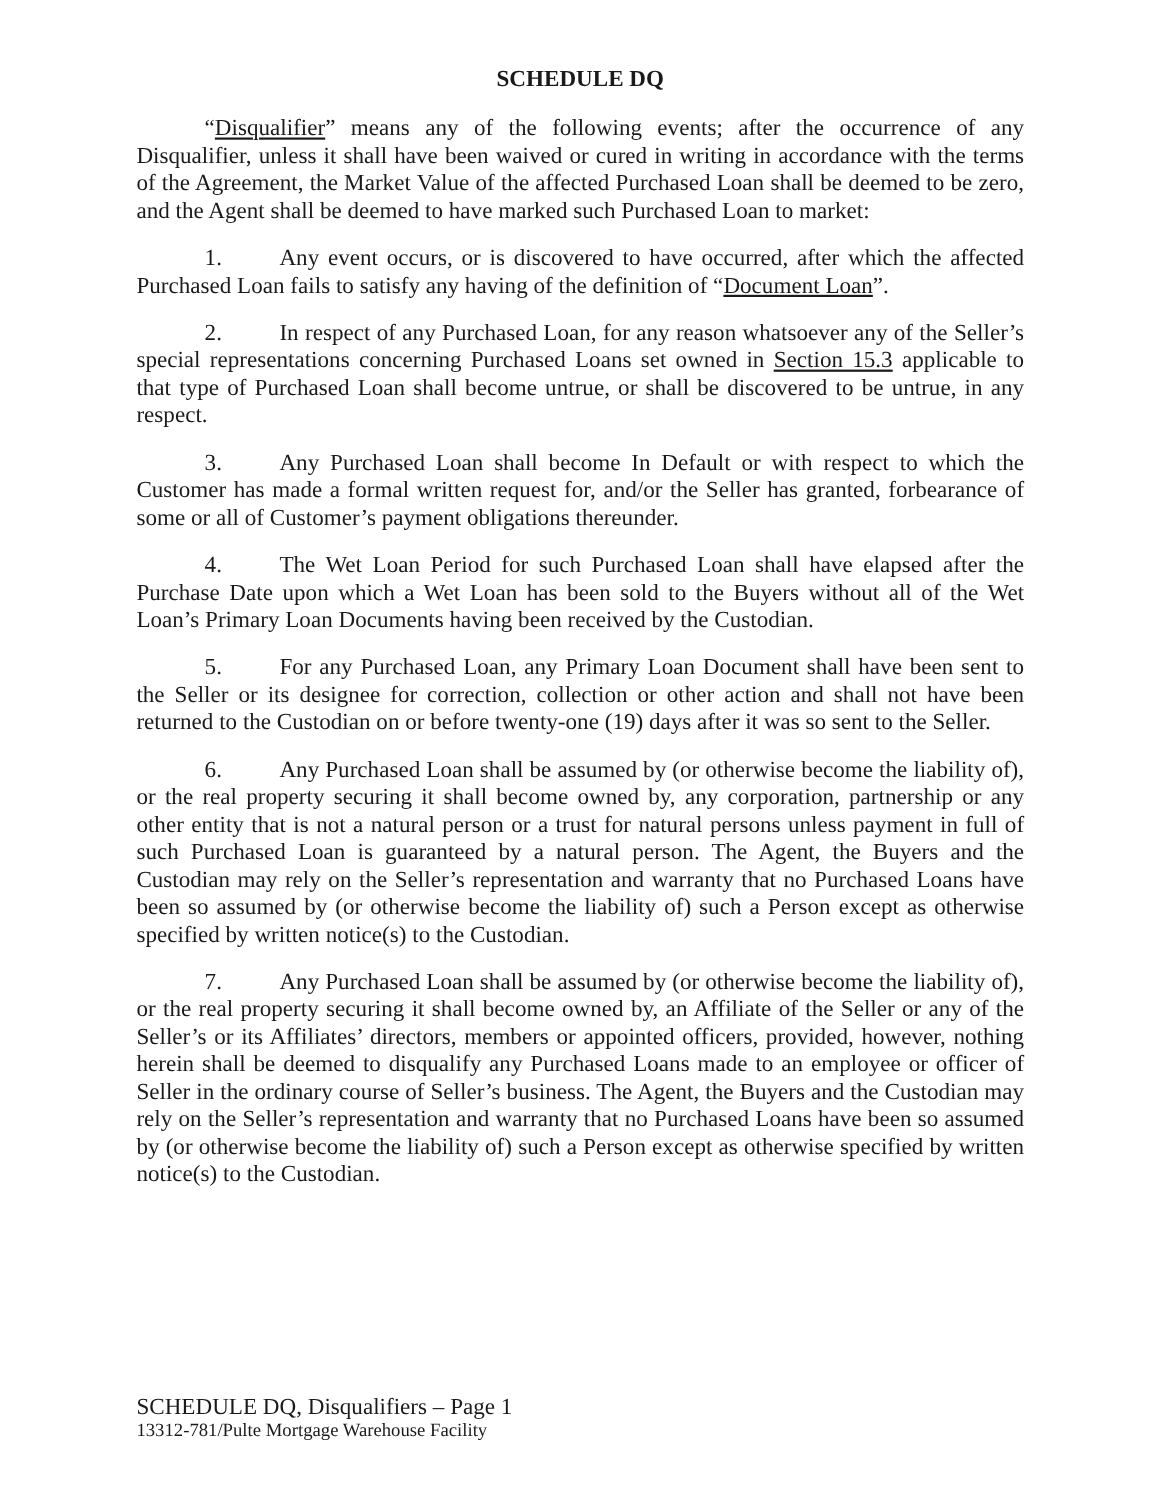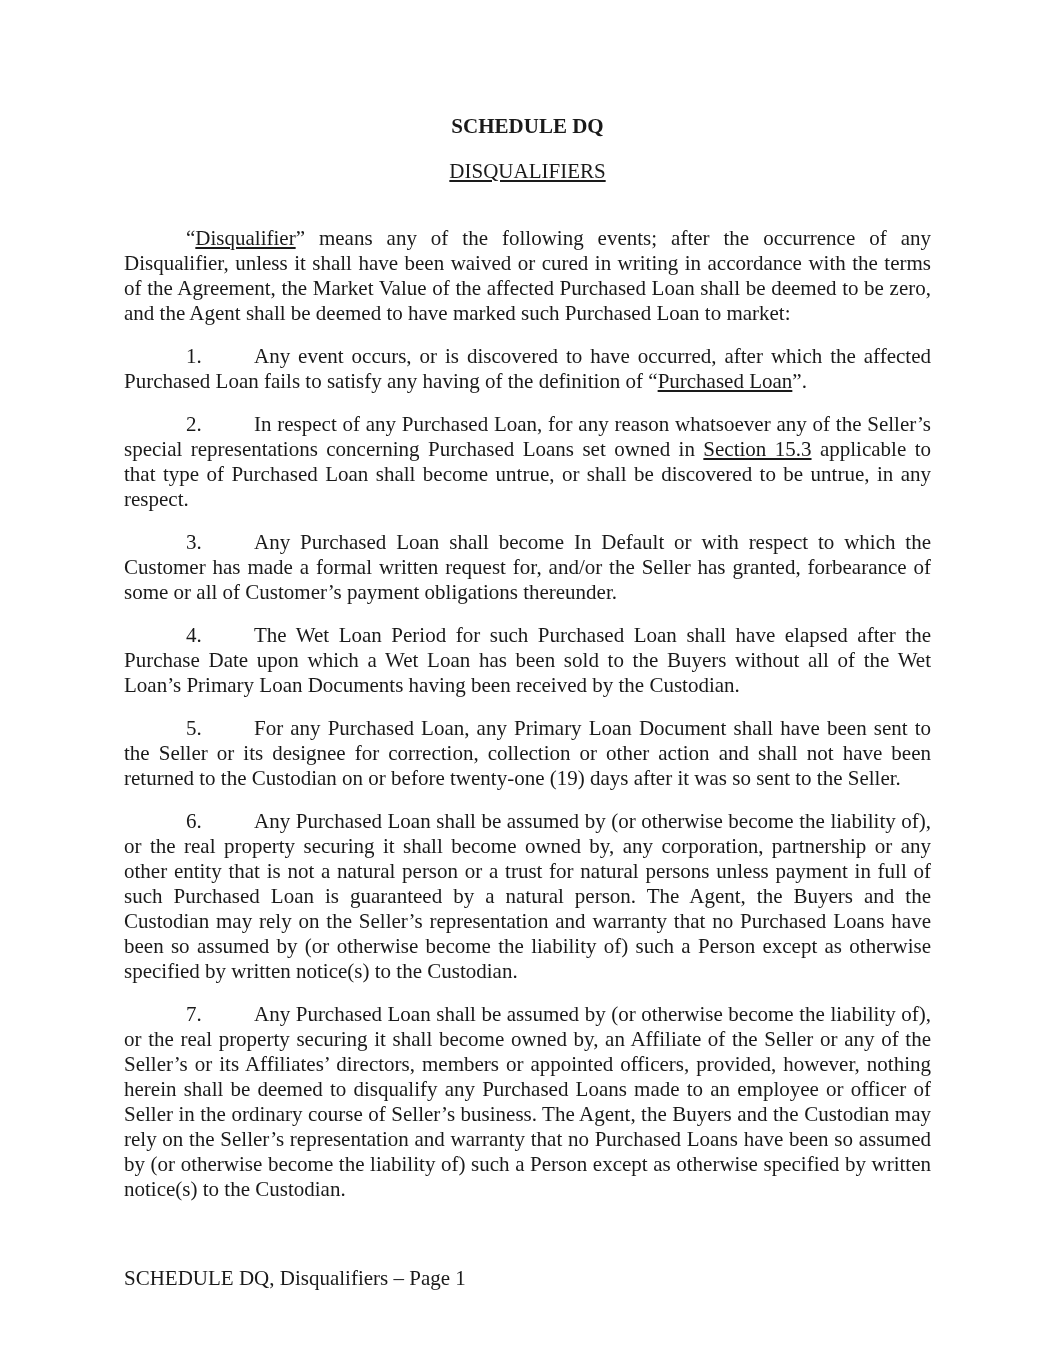--- a/index.html
+++ b/index.html
@@ -10,21 +10,21 @@
   .page {
     position: relative;
     width: 1055px;
     height: 1365px;
     box-sizing: border-box;
     background: #ffffff;
     color: #1a1a1a;
     font-family: "Liberation Serif", serif;
     font-size: 21px;
     line-height: 25px;
-    padding: 114px 124px 0 124px;
+    padding: 59px 124px 0 124px;
     overflow: hidden;
   }
   .doc-title {
     text-align: center;
     font-weight: bold;
     margin: 0 0 20px 0;
   }
   .doc-subtitle {
     text-align: center;
     font-weight: normal;
@@ -61,37 +61,37 @@
     line-height: 20px;
   }
 </style>
 </head>
 <body>
 
 <div class="page">
 
   <div class="doc-title">SCHEDULE DQ</div>
 
-  <div class="doc-subtitle">DISQUALIFIERS</div>
 
   <p class="para"><span>“</span><span class="u">Disqualifier</span><span>” means any of the following events; after the occurrence of any Disqualifier, unless it shall have been waived or cured in writing in accordance with the terms of the Agreement, the Market Value of the affected Purchased Loan shall be deemed to be zero, and the Agent shall be deemed to have marked such Purchased Loan to market:</span></p>
 
   <div>
-  <p class="para"><span class="num">1.</span><span class="body"><span>Any event occurs, or is discovered to have occurred, after which the affected Purchased Loan fails to satisfy any having of the definition of “</span><span class="u">Purchased Loan</span><span>”.</span></span></p>
+  <p class="para"><span class="num">1.</span><span class="body"><span>Any event occurs, or is discovered to have occurred, after which the affected Purchased Loan fails to satisfy any having of the definition of “</span><span class="u">Document Loan</span><span>”.</span></span></p>
 
   <p class="para"><span class="num">2.</span><span class="body"><span>In respect of any Purchased Loan, for any reason whatsoever any of the Seller’s special representations concerning Purchased Loans set owned in </span><span class="u">Section 15.3</span><span> applicable to that type of Purchased Loan shall become untrue, or shall be discovered to be untrue, in any respect.</span></span></p>
 
   <p class="para"><span class="num">3.</span><span class="body"><span>Any Purchased Loan shall become In Default or with respect to which the Customer has made a formal written request for, and/or the Seller has granted, forbearance of some or all of Customer’s payment obligations thereunder.</span></span></p>
 
   <p class="para"><span class="num">4.</span><span class="body"><span>The Wet Loan Period for such Purchased Loan shall have elapsed after the Purchase Date upon which a Wet Loan has been sold to the Buyers without all of the Wet Loan’s Primary Loan Documents having been received by the Custodian.</span></span></p>
 
   <p class="para"><span class="num">5.</span><span class="body"><span>For any Purchased Loan, any Primary Loan Document shall have been sent to the Seller or its designee for correction, collection or other action and shall not have been returned to the Custodian on or before twenty-one (19) days after it was so sent to the Seller.</span></span></p>
 
   <p class="para"><span class="num">6.</span><span class="body"><span>Any Purchased Loan shall be assumed by (or otherwise become the liability of), or the real property securing it shall become owned by, any corporation, partnership or any other entity that is not a natural person or a trust for natural persons unless payment in full of such Purchased Loan is guaranteed by a natural person. The Agent, the Buyers and the Custodian may rely on the Seller’s representation and warranty that no Purchased Loans have been so assumed by (or otherwise become the liability of) such a Person except as otherwise specified by written notice(s) to the Custodian.</span></span></p>
 
   <p class="para"><span class="num">7.</span><span class="body"><span>Any Purchased Loan shall be assumed by (or otherwise become the liability of), or the real property securing it shall become owned by, an Affiliate of the Seller or any of the Seller’s or its Affiliates’ directors, members or appointed officers, provided, however, nothing herein shall be deemed to disqualify any Purchased Loans made to an employee or officer of Seller in the ordinary course of Seller’s business. The Agent, the Buyers and the Custodian may rely on the Seller’s representation and warranty that no Purchased Loans have been so assumed by (or otherwise become the liability of) such a Person except as otherwise specified by written notice(s) to the Custodian.</span></span></p>
 </div>
 
   <div class="footer">
     <div class="footer-line1">SCHEDULE DQ, Disqualifiers – Page 1</div>
+    <div class="footer-line2">13312-781/Pulte Mortgage Warehouse Facility</div>
   </div>
 
 </div>
 
 </body></html>

